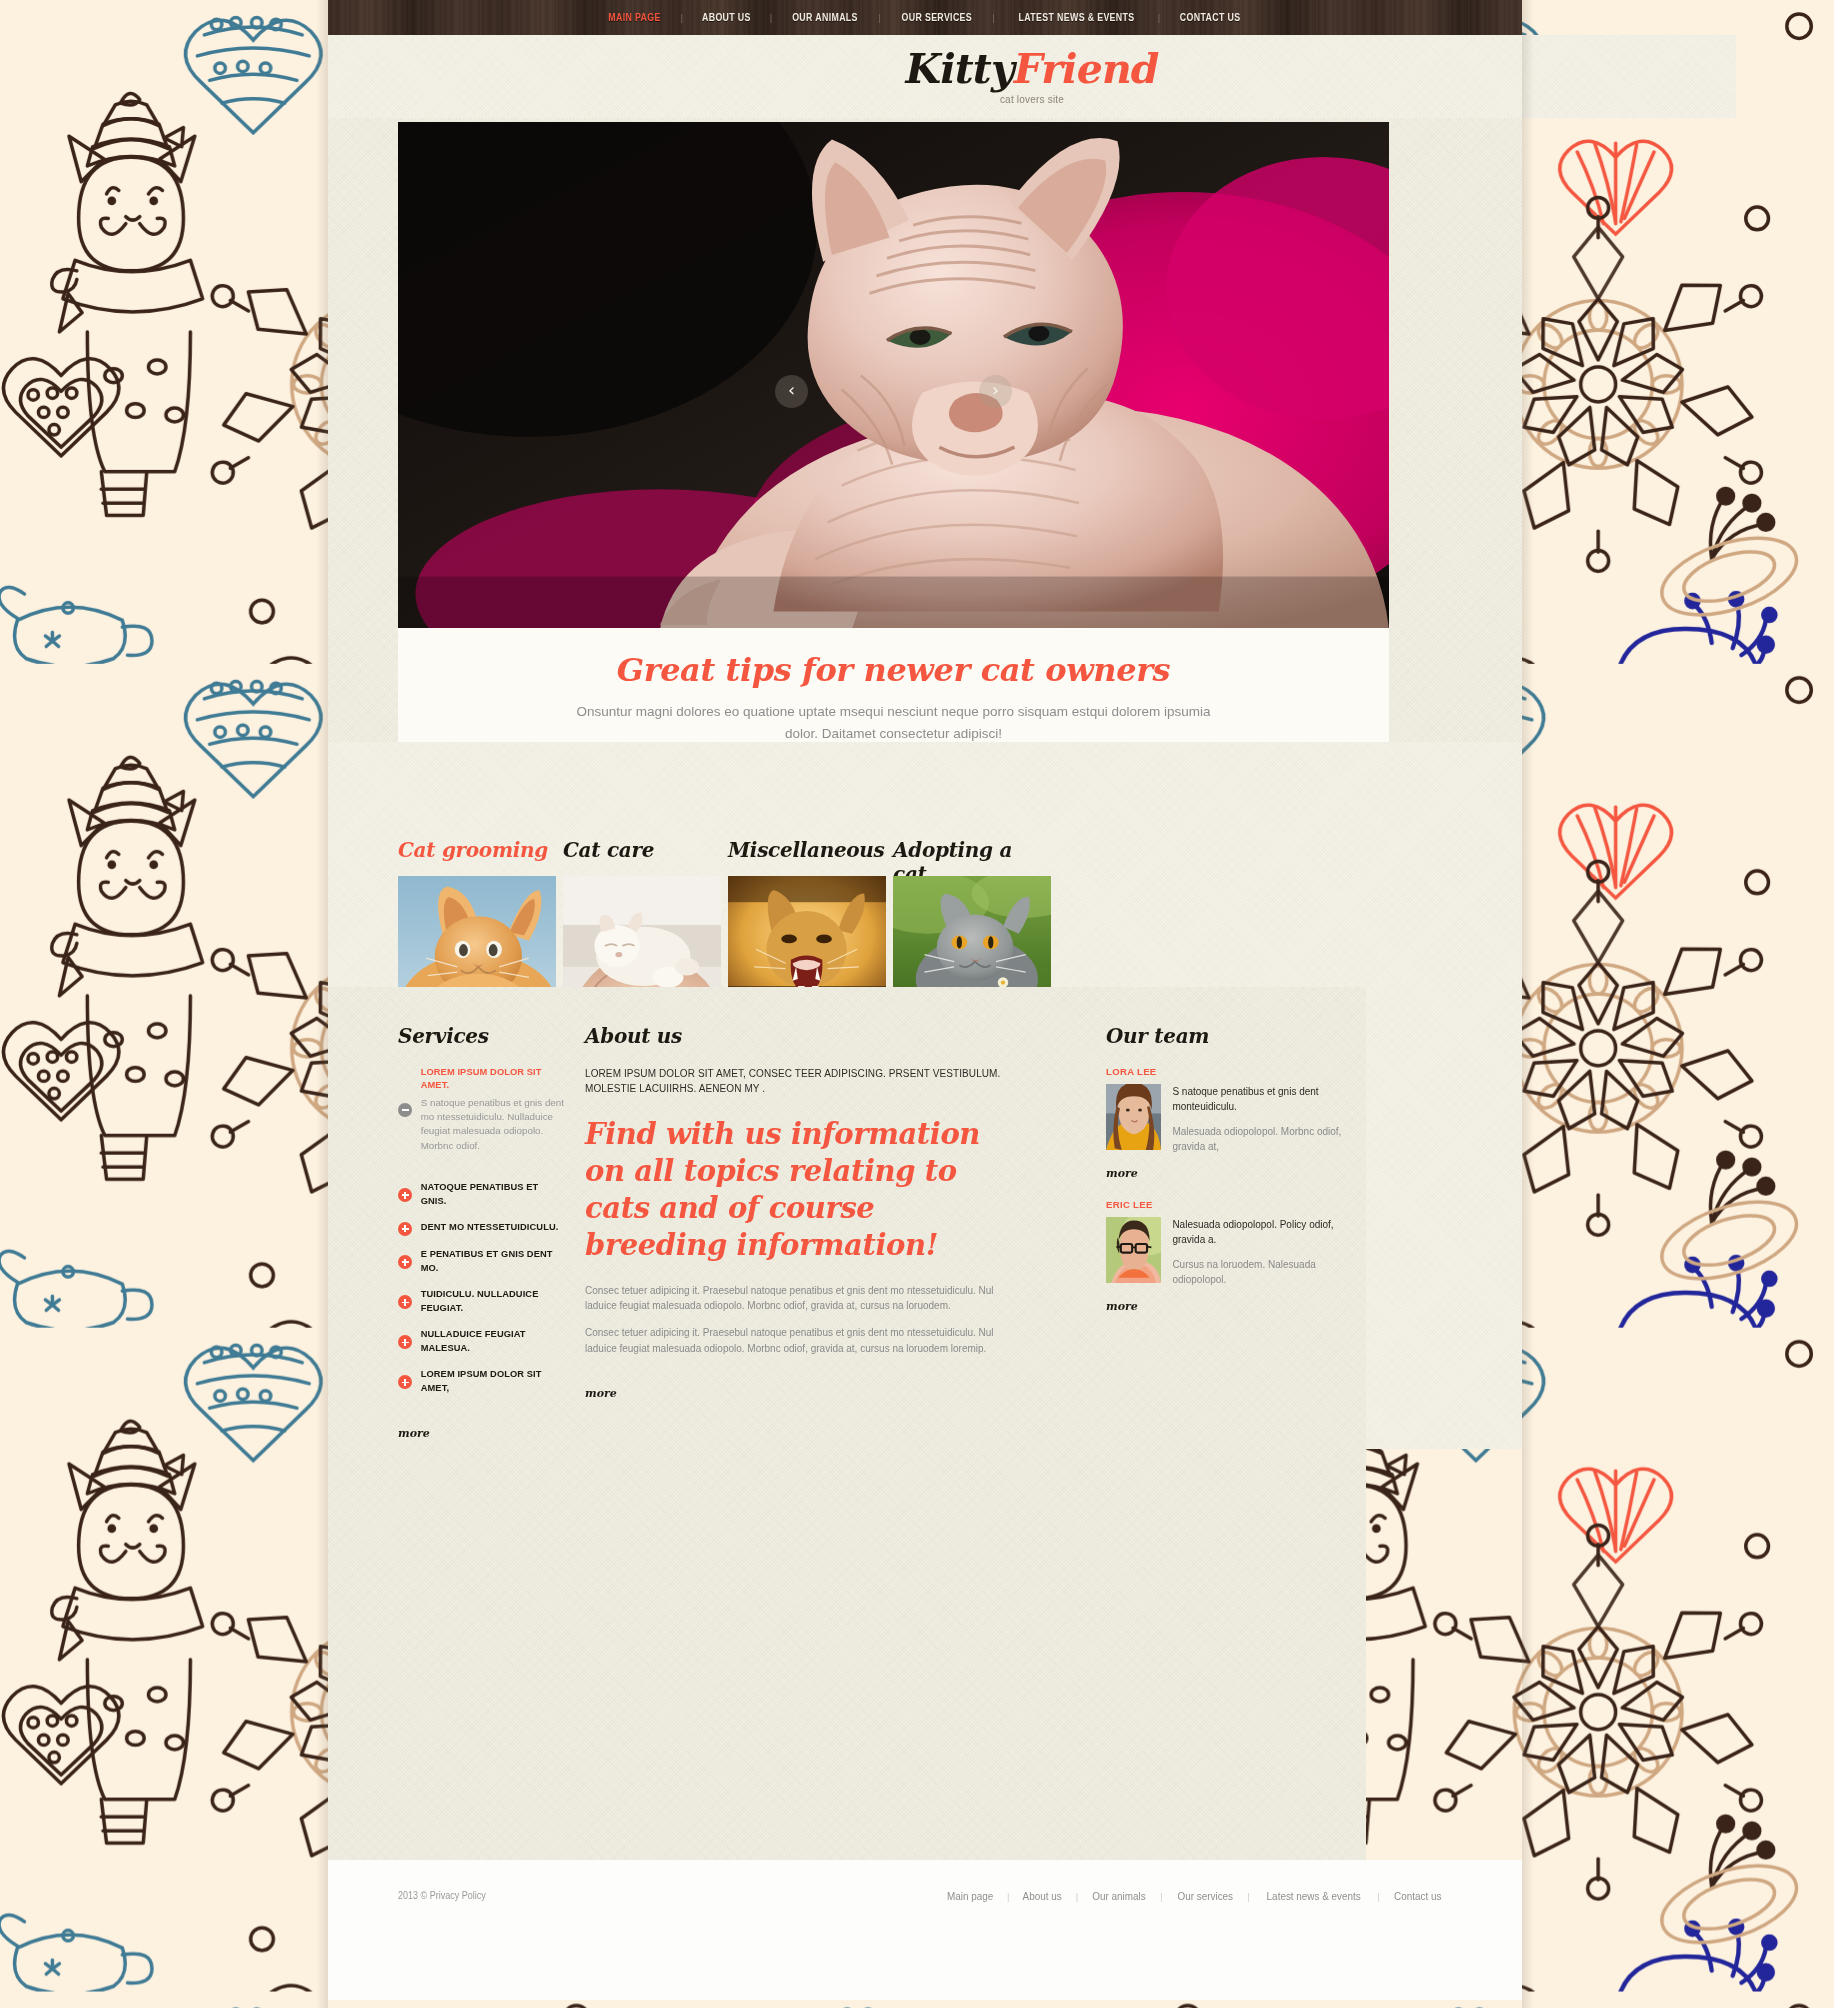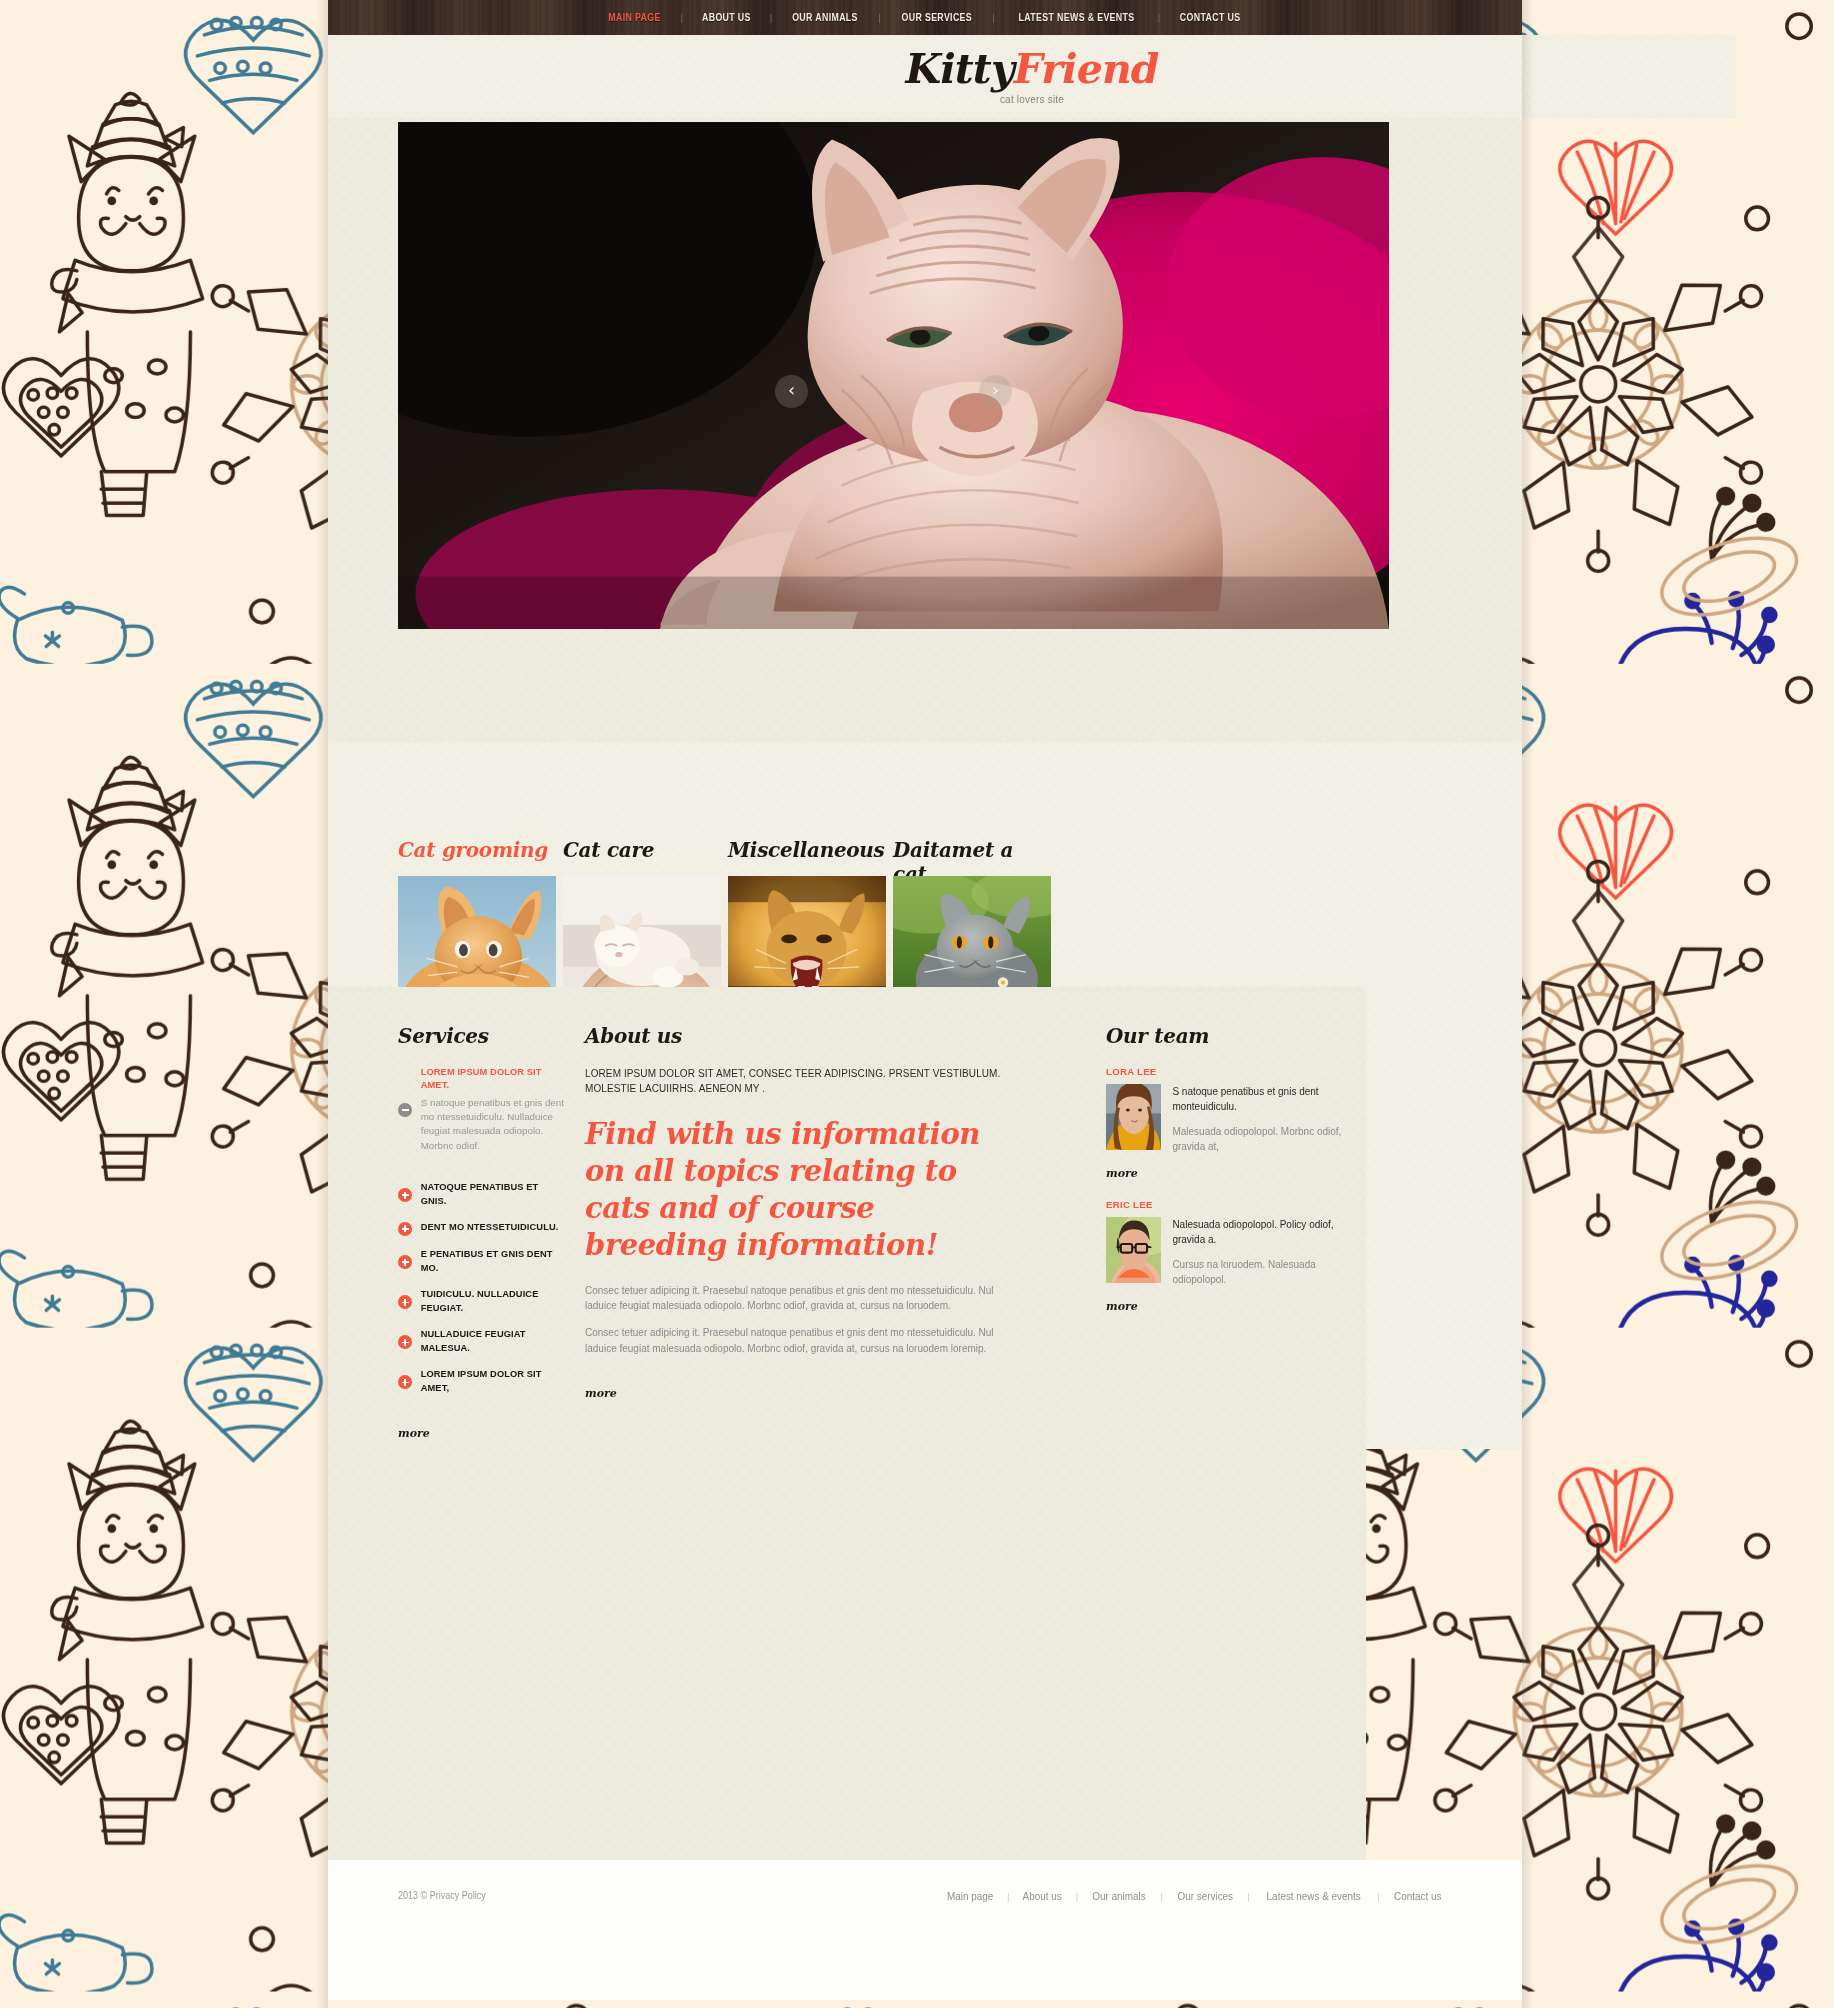--- a/index.html
+++ b/index.html
@@ -553,20 +553,25 @@
         </svg>
       </div>
       <div class="sl-arrow" id="prev">
         <span>‹</span>
       </div>
       <div class="sl-arrow" id="next">
         <span>›</span>
       </div>
     </div>
 
+    <div id="hero-caption">
+      <h2>Great tips for newer cat owners</h2>
+      <p>Onsuntur magni dolores eo quatione uptate msequi nesciunt neque porro sisquam estqui dolorem ipsumia dolor. Daitamet consectetur adipisci!</p>
+      <a href="#" class="btn-wood">view more info</a>
+    </div>
   </div>
 
   <div id="cards-section2">
     <div id="cards">
 
       <div class="card">
         <div class="card-title accent">Cat grooming</div>
         <div class="card-body">
           <div class="card-img">
             <svg width="158" height="131" viewBox="0 0 181 150" preserveAspectRatio="none">
@@ -683,21 +688,21 @@
           </div>
           <div class="card-txt">
             <div class="lead">S NATOQUE PENATIBUS ET GNIS DE Ntessetuidiculu. Nulladuice feugiat</div>
             <div class="body">malesuada odiopolo. Morbnc odiof, gravida at, cursus na loruodem. Lore mip. ipsum dolor sit amet, consec te tuer ng elit. Praesent vestibulum.</div>
             <a href="#" class="more">more</a>
           </div>
         </div>
       </div>
 
       <div class="card">
-        <div class="card-title">Daitamet a cat</div>
+        <div class="card-title">Adopting a cat</div>
         <div class="card-body">
           <div class="card-img">
             <svg width="158" height="131" viewBox="0 0 181 150" preserveAspectRatio="none">
               <defs>
                 <linearGradient id="grass" x1="0" y1="0" x2="0" y2="1">
                   <stop offset="0%" stop-color="#79a341"></stop>
                     <stop offset="100%" stop-color="#3f6b1f"></stop>
                   </linearGradient>
                 <radialGradient id="grey" cx="0.45" cy="0.35" r="0.8">
                   <stop offset="0%" stop-color="#b9bcbb"></stop>

